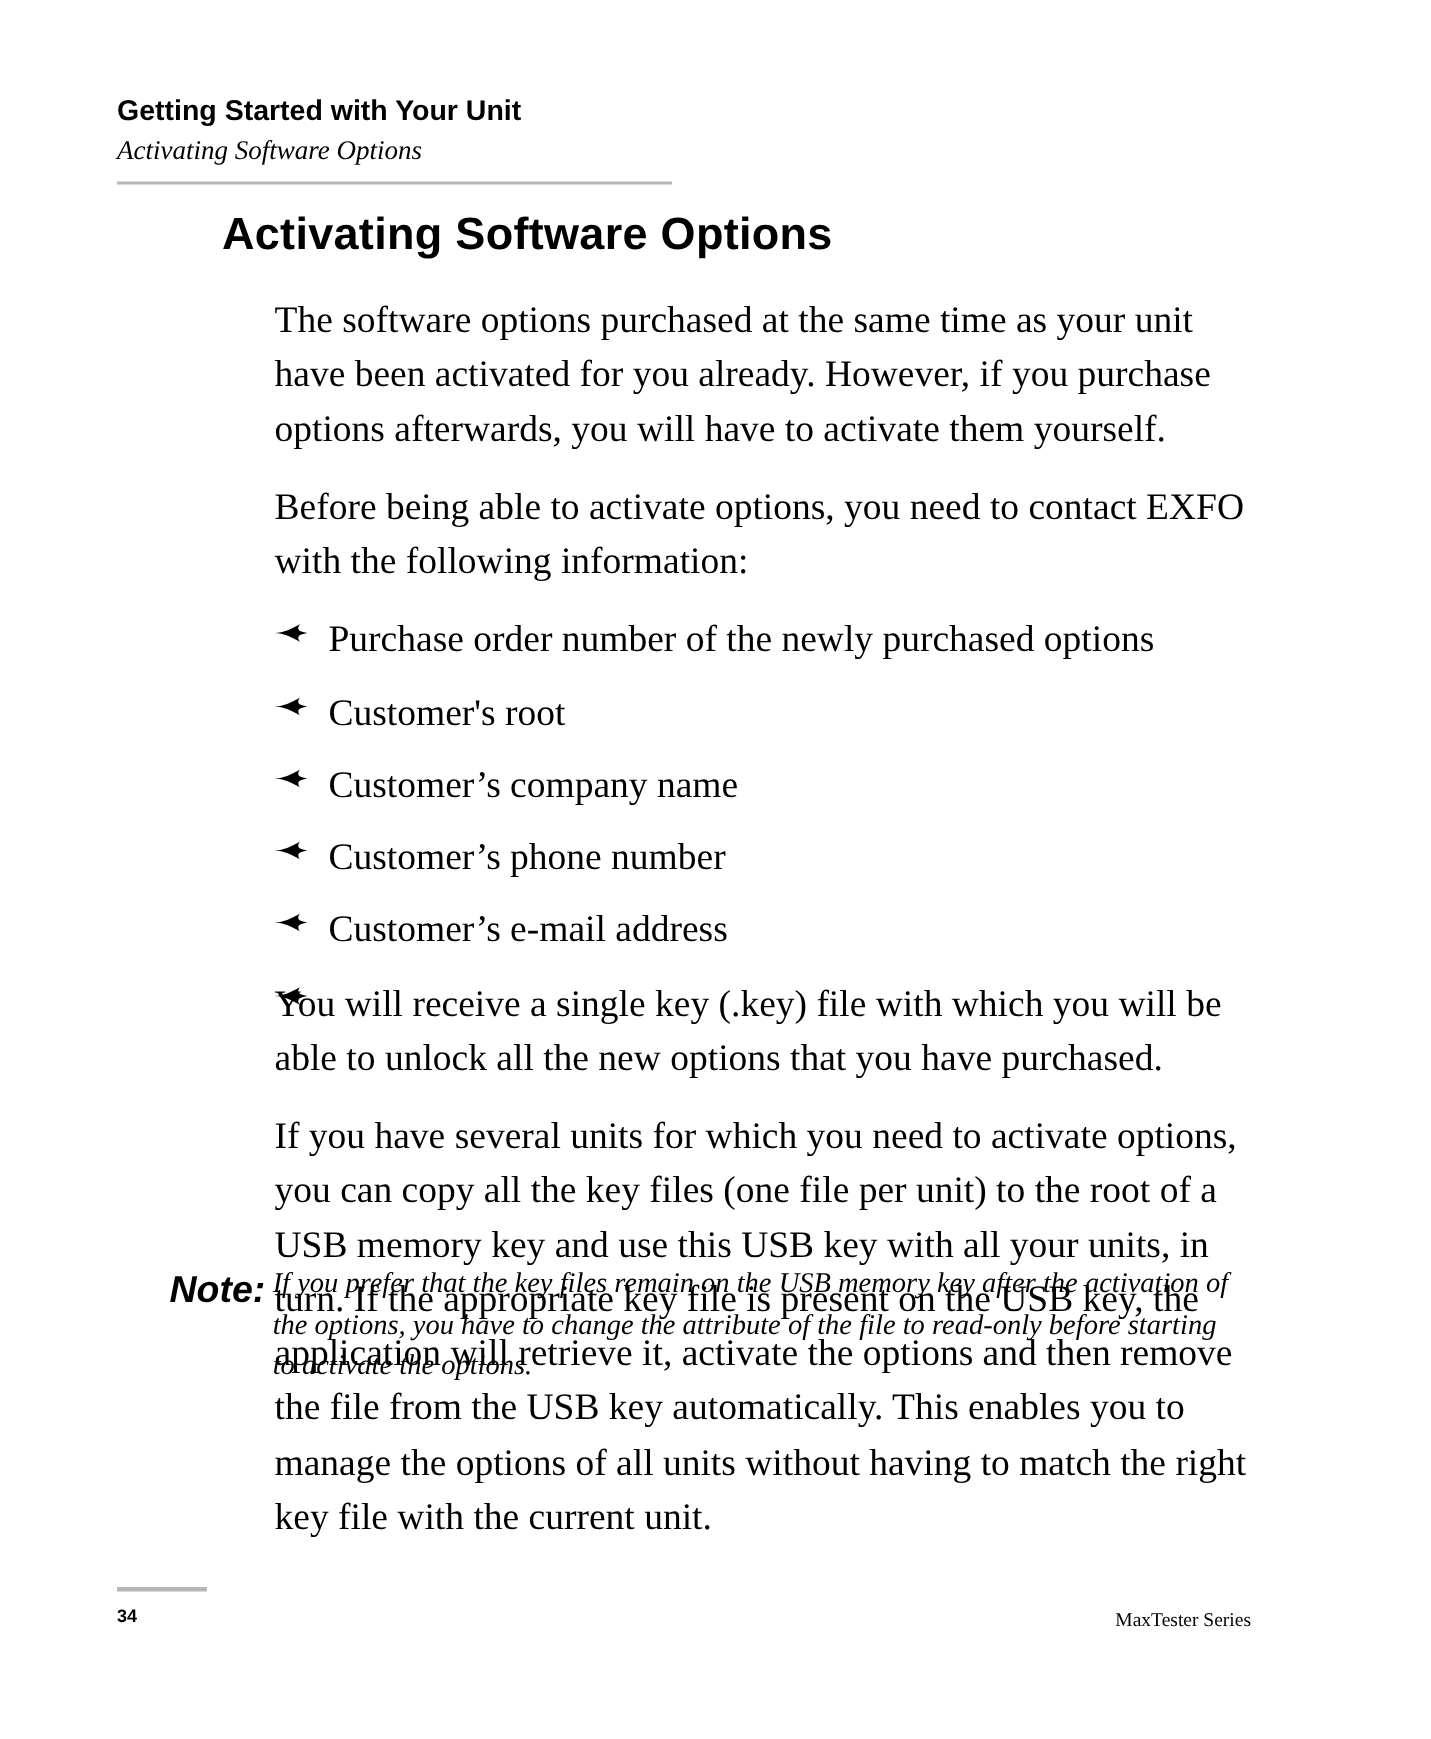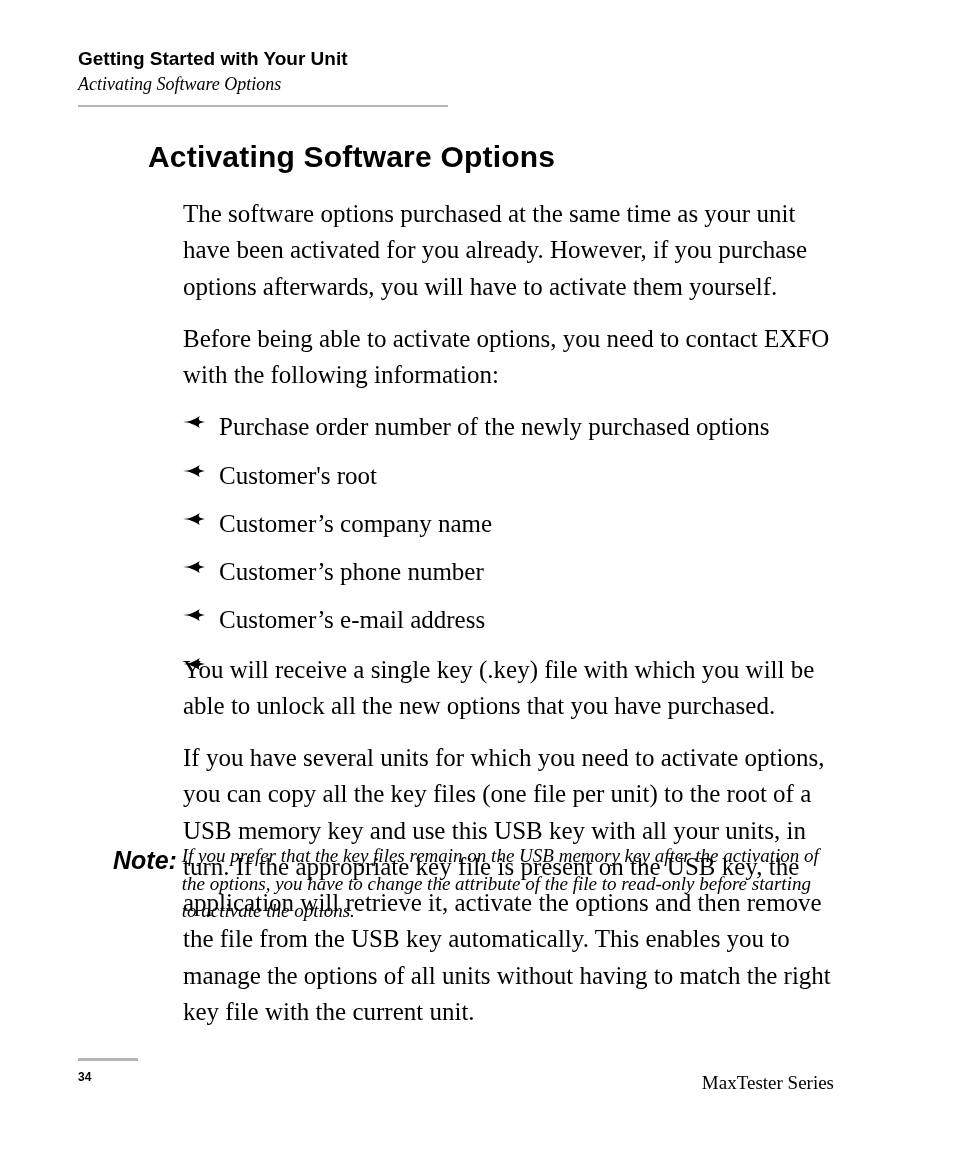--- a/index.html
+++ b/index.html
@@ -14,21 +14,21 @@
   .page {
     position: relative;
     width: 954px;
     height: 1159px;
     box-sizing: border-box;
   }
   .header-block {
     position: absolute;
     left: 78px;
     right: 78px;
-    top: 48px;
+    top: 64px;
   }
   .chapter-title {
     font-family: "Segoe UI", "Helvetica Neue", Arial, sans-serif;
     font-weight: 700;
     font-size: 19px;
     margin: 0 0 4px 0;
   }
   .section-subtitle {
     font-style: italic;
     font-size: 18px;
@@ -113,21 +113,21 @@
     left: 78px;
     top: 1070px;
     font-family: "Segoe UI", "Helvetica Neue", Arial, sans-serif;
     font-weight: 700;
     font-size: 12px;
   }
   .series-label {
     position: absolute;
     right: 120px;
     top: 1072px;
-    font-size: 19px;
+    font-size: 13px;
   }
 </style>
 </head>
 <body>
 
 <div class="page">
 
   <div class="header-block">
     <p class="chapter-title">Getting Started with Your Unit</p>
     <p class="section-subtitle">Activating Software Options</p>

